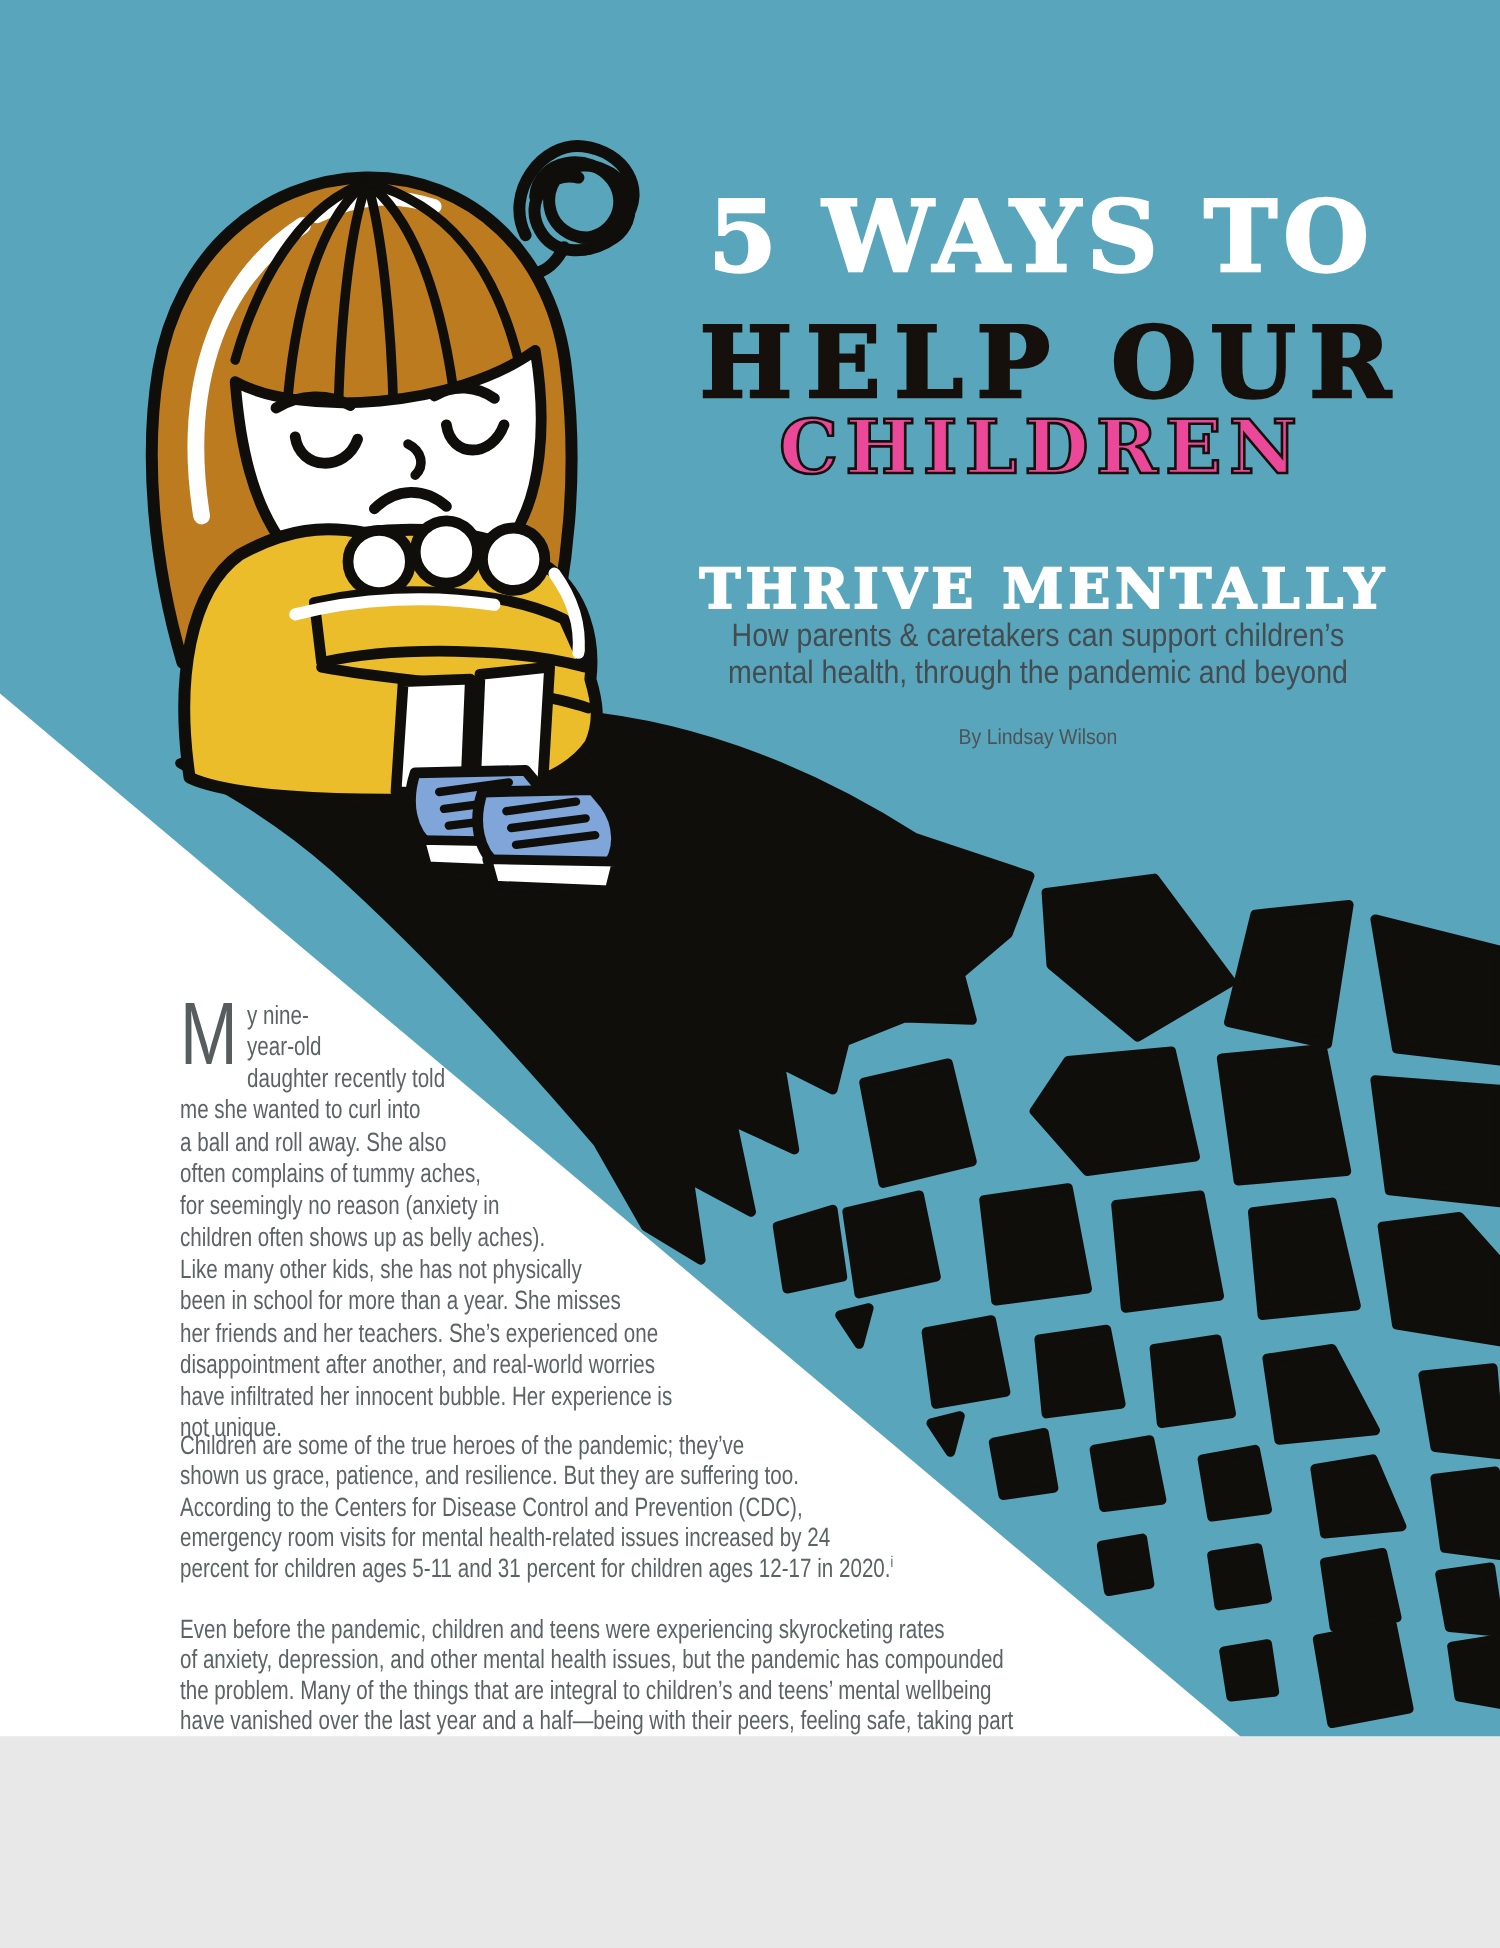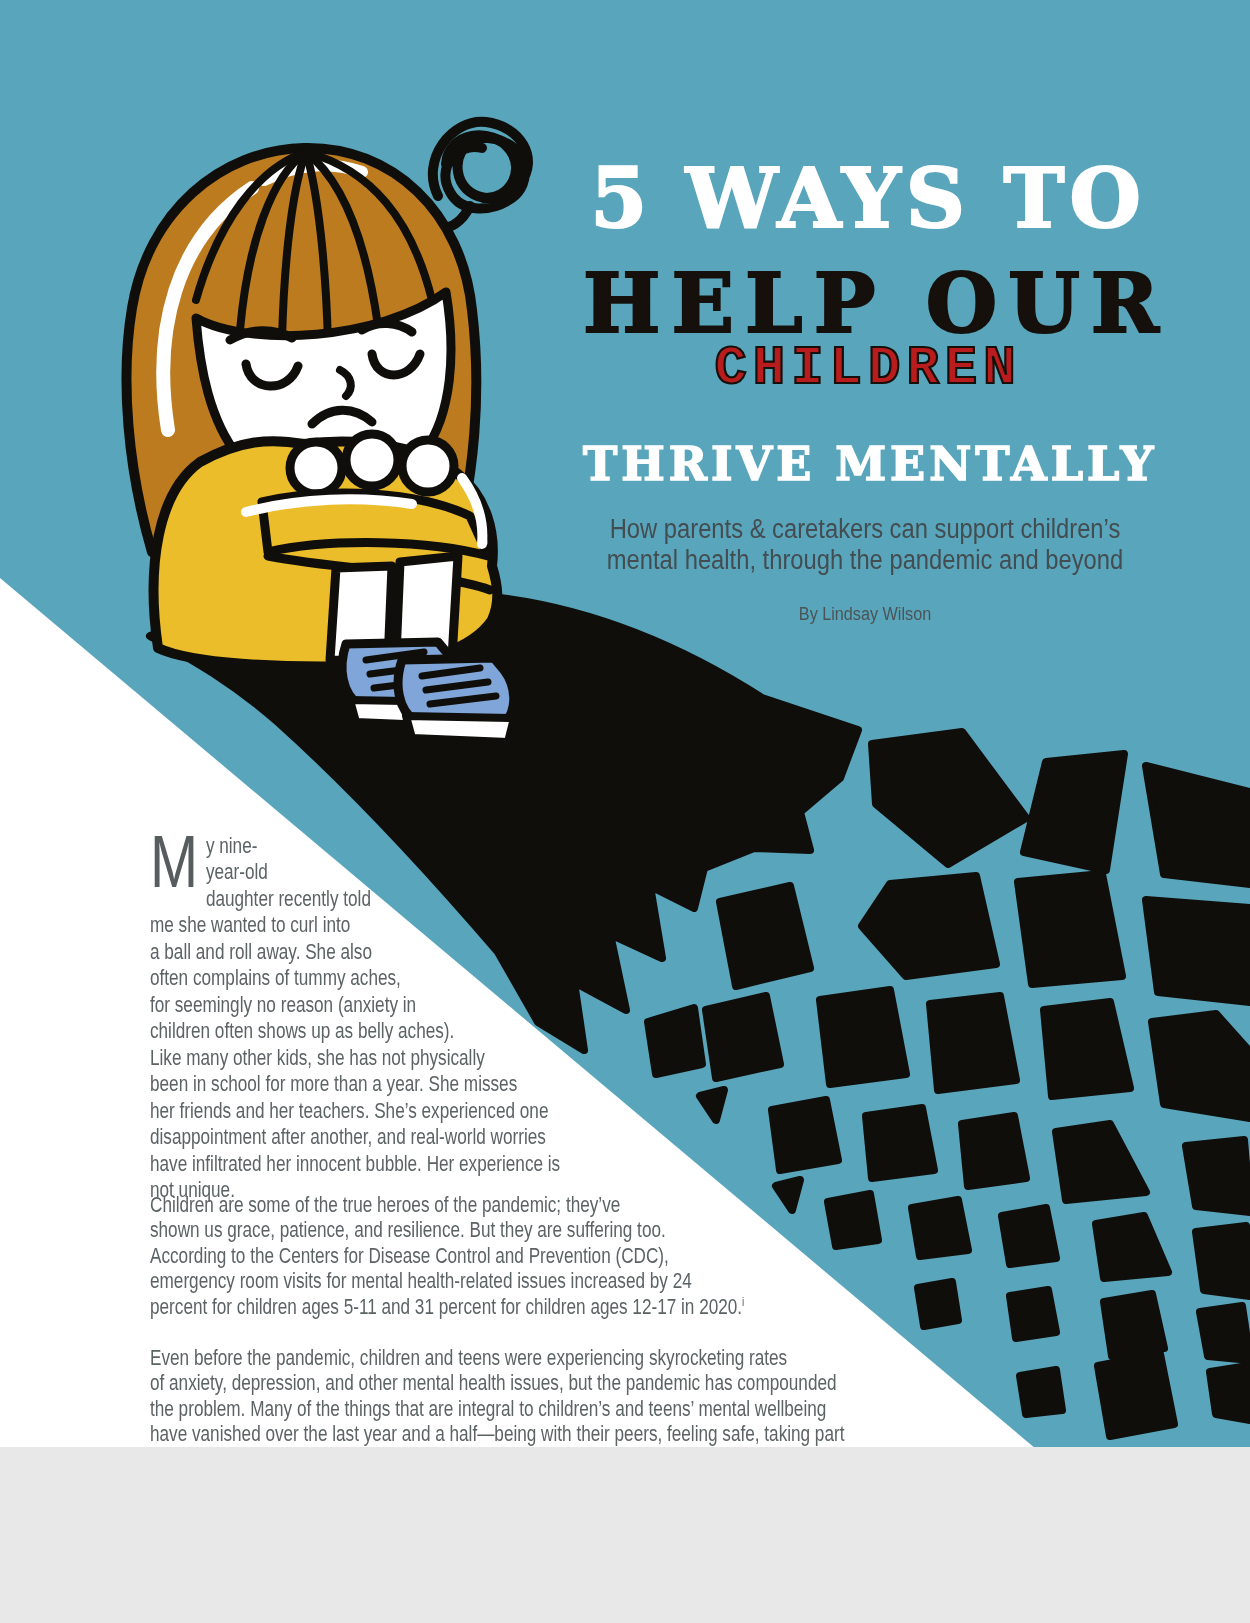--- a/index.html
+++ b/index.html
@@ -5,22 +5,22 @@
   html,body{margin:0;padding:0;background:#e8e8e8;}
   .page{position:relative;width:1250px;height:1447px;background:#ffffff;overflow:hidden;
         font-family:"Liberation Sans",sans-serif;}
   svg.bg{position:absolute;left:0;top:0;}
 
   
   .title-line{position:absolute;left:583px;width:570px;text-align:center;
               font-family:"DejaVu Serif",serif;font-weight:700;line-height:1;white-space:nowrap;}
   .t1{top:157px;font-size:82px;letter-spacing:5px;color:#ffffff;-webkit-text-stroke:2.2px #ffffff;}
   .t2{top:250px;font-size:82px;letter-spacing:11px;color:#15100b;margin-top:12px;-webkit-text-stroke:2.2px #15100b;}
-  .t3{top:342px;font-size:54px;letter-spacing:6px;color:#b91c1c;font-family:Liberation Mono, monospace;-webkit-text-stroke:2.2px #15100b;}
-  .t4{top:441px;font-size:46px;letter-spacing:4px;color:#ffffff;-webkit-text-stroke:1.6px #ffffff;}
+  .t3{top:342px;font-size:62px;letter-spacing:6px;color:#ec4899;-webkit-text-stroke:2.2px #15100b;}
+  .t4{top:468px;font-size:46px;letter-spacing:4px;color:#ffffff;-webkit-text-stroke:1.6px #ffffff;}
 
   .subtitle{position:absolute;left:555px;top:514px;width:620px;text-align:center;
             font-size:27px;line-height:31px;color:#434c50;transform:scaleX(.88);transform-origin:50% 0;}
   .byline{position:absolute;left:555px;top:604px;width:620px;text-align:center;
           font-size:18px;color:#4b5356;transform:scaleX(.9);transform-origin:50% 0;}
 
   
   .para{position:absolute;color:#5c6365;white-space:pre-line;transform-origin:0 0;}
   .para1{left:150px;top:806px;width:900px;font-size:22px;line-height:26.5px;transform:scaleX(.78);}
   .dropcap{float:left;font-size:74px;line-height:54px;margin:2px 10px 0 0;color:#575d5f;}

